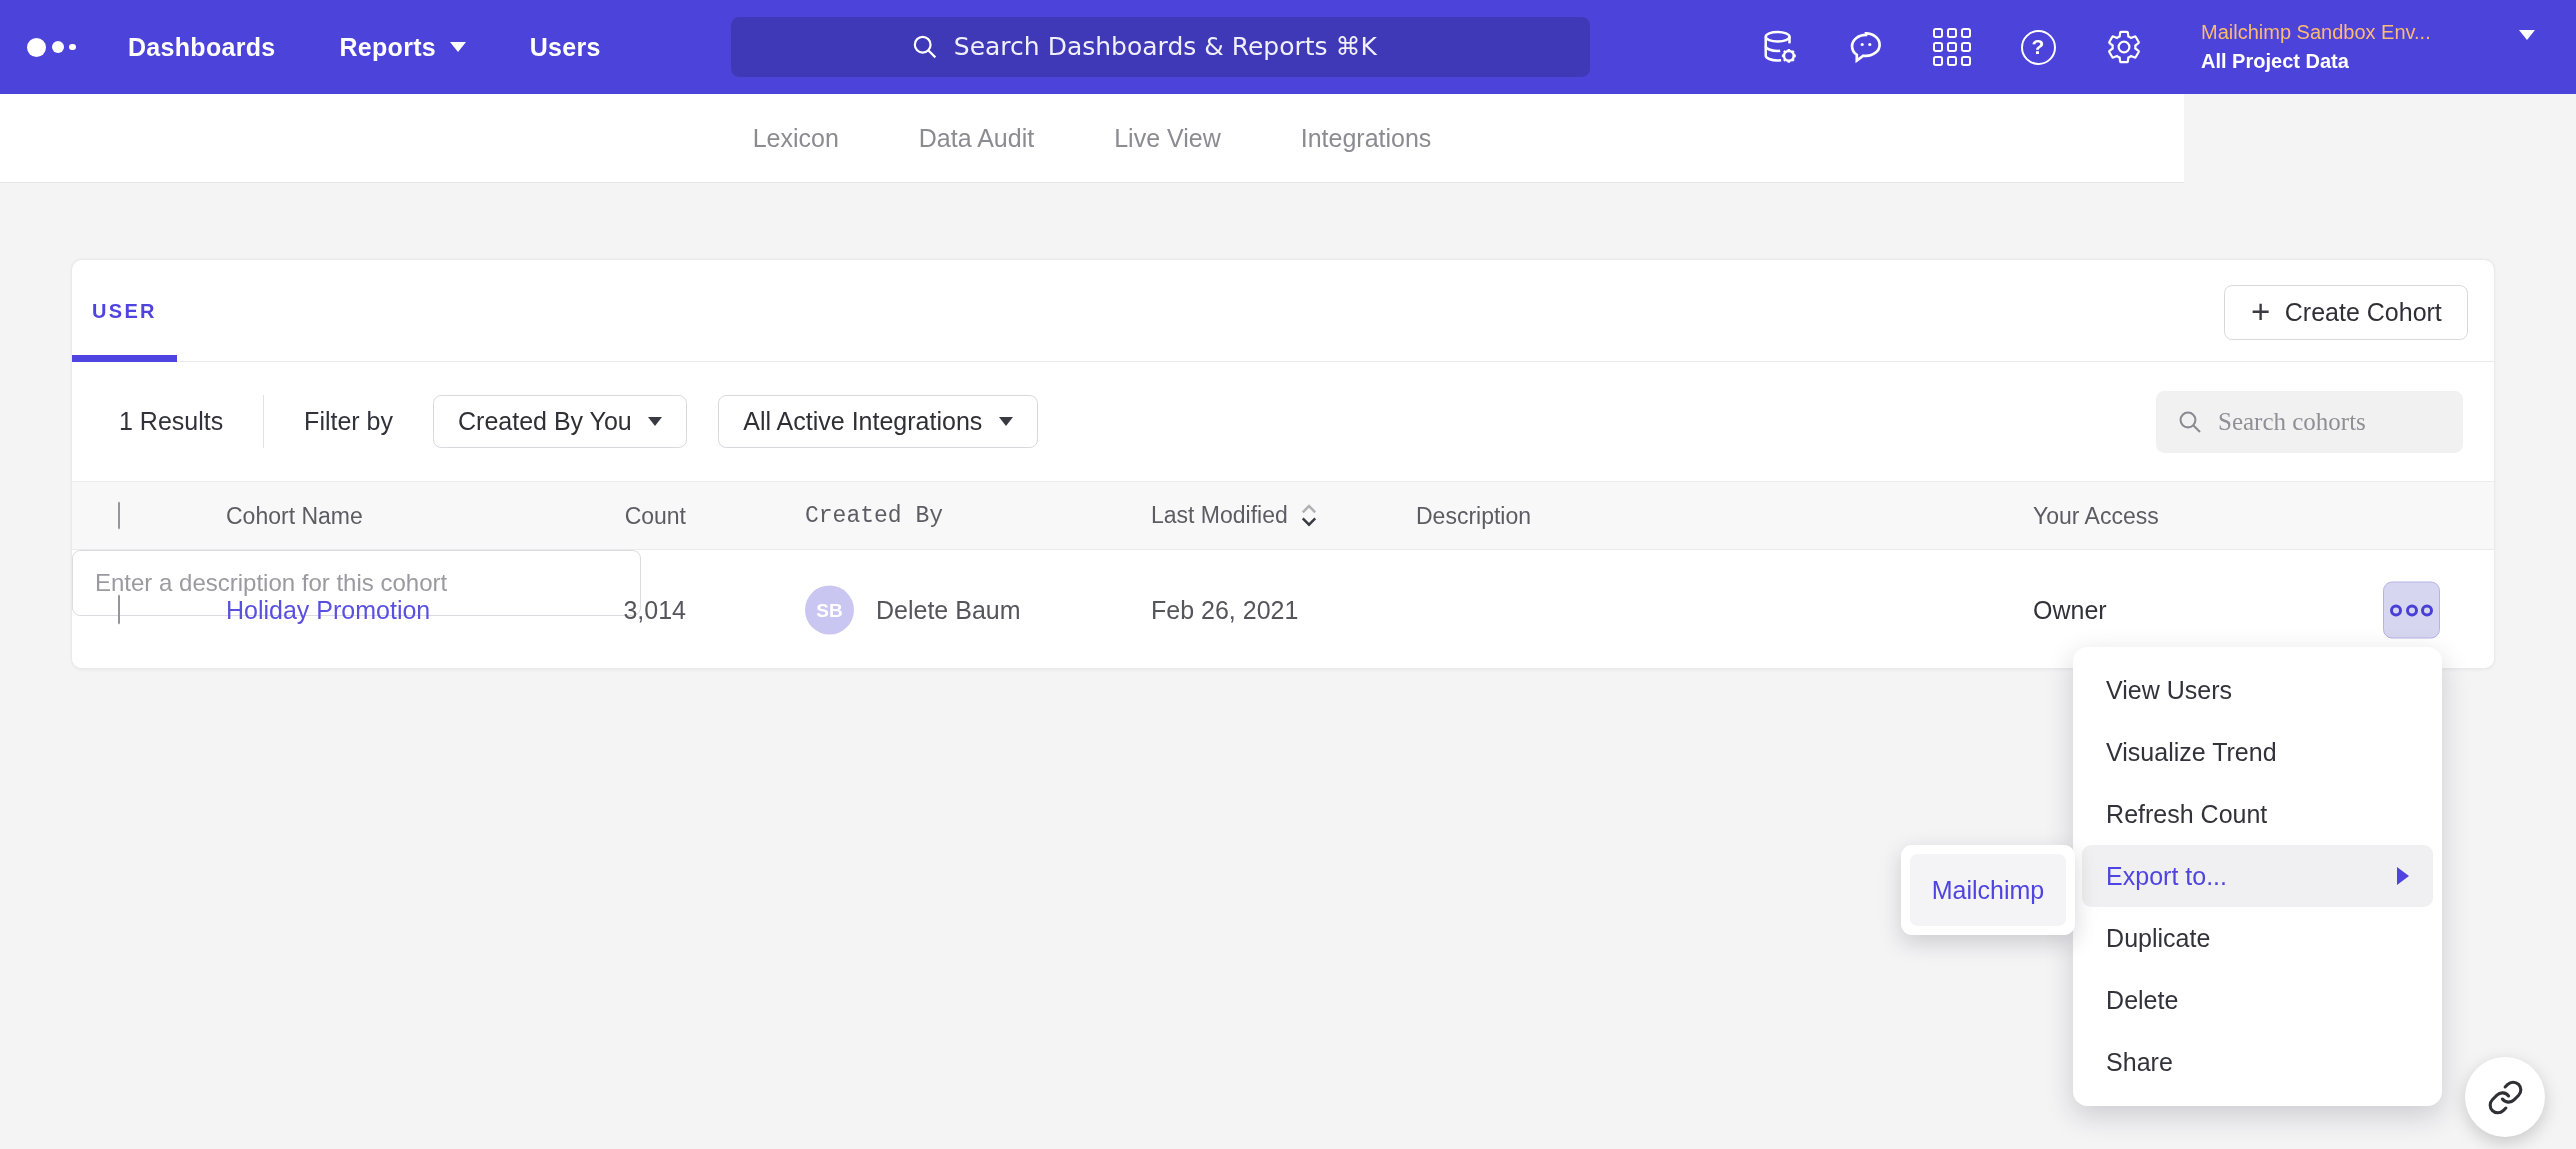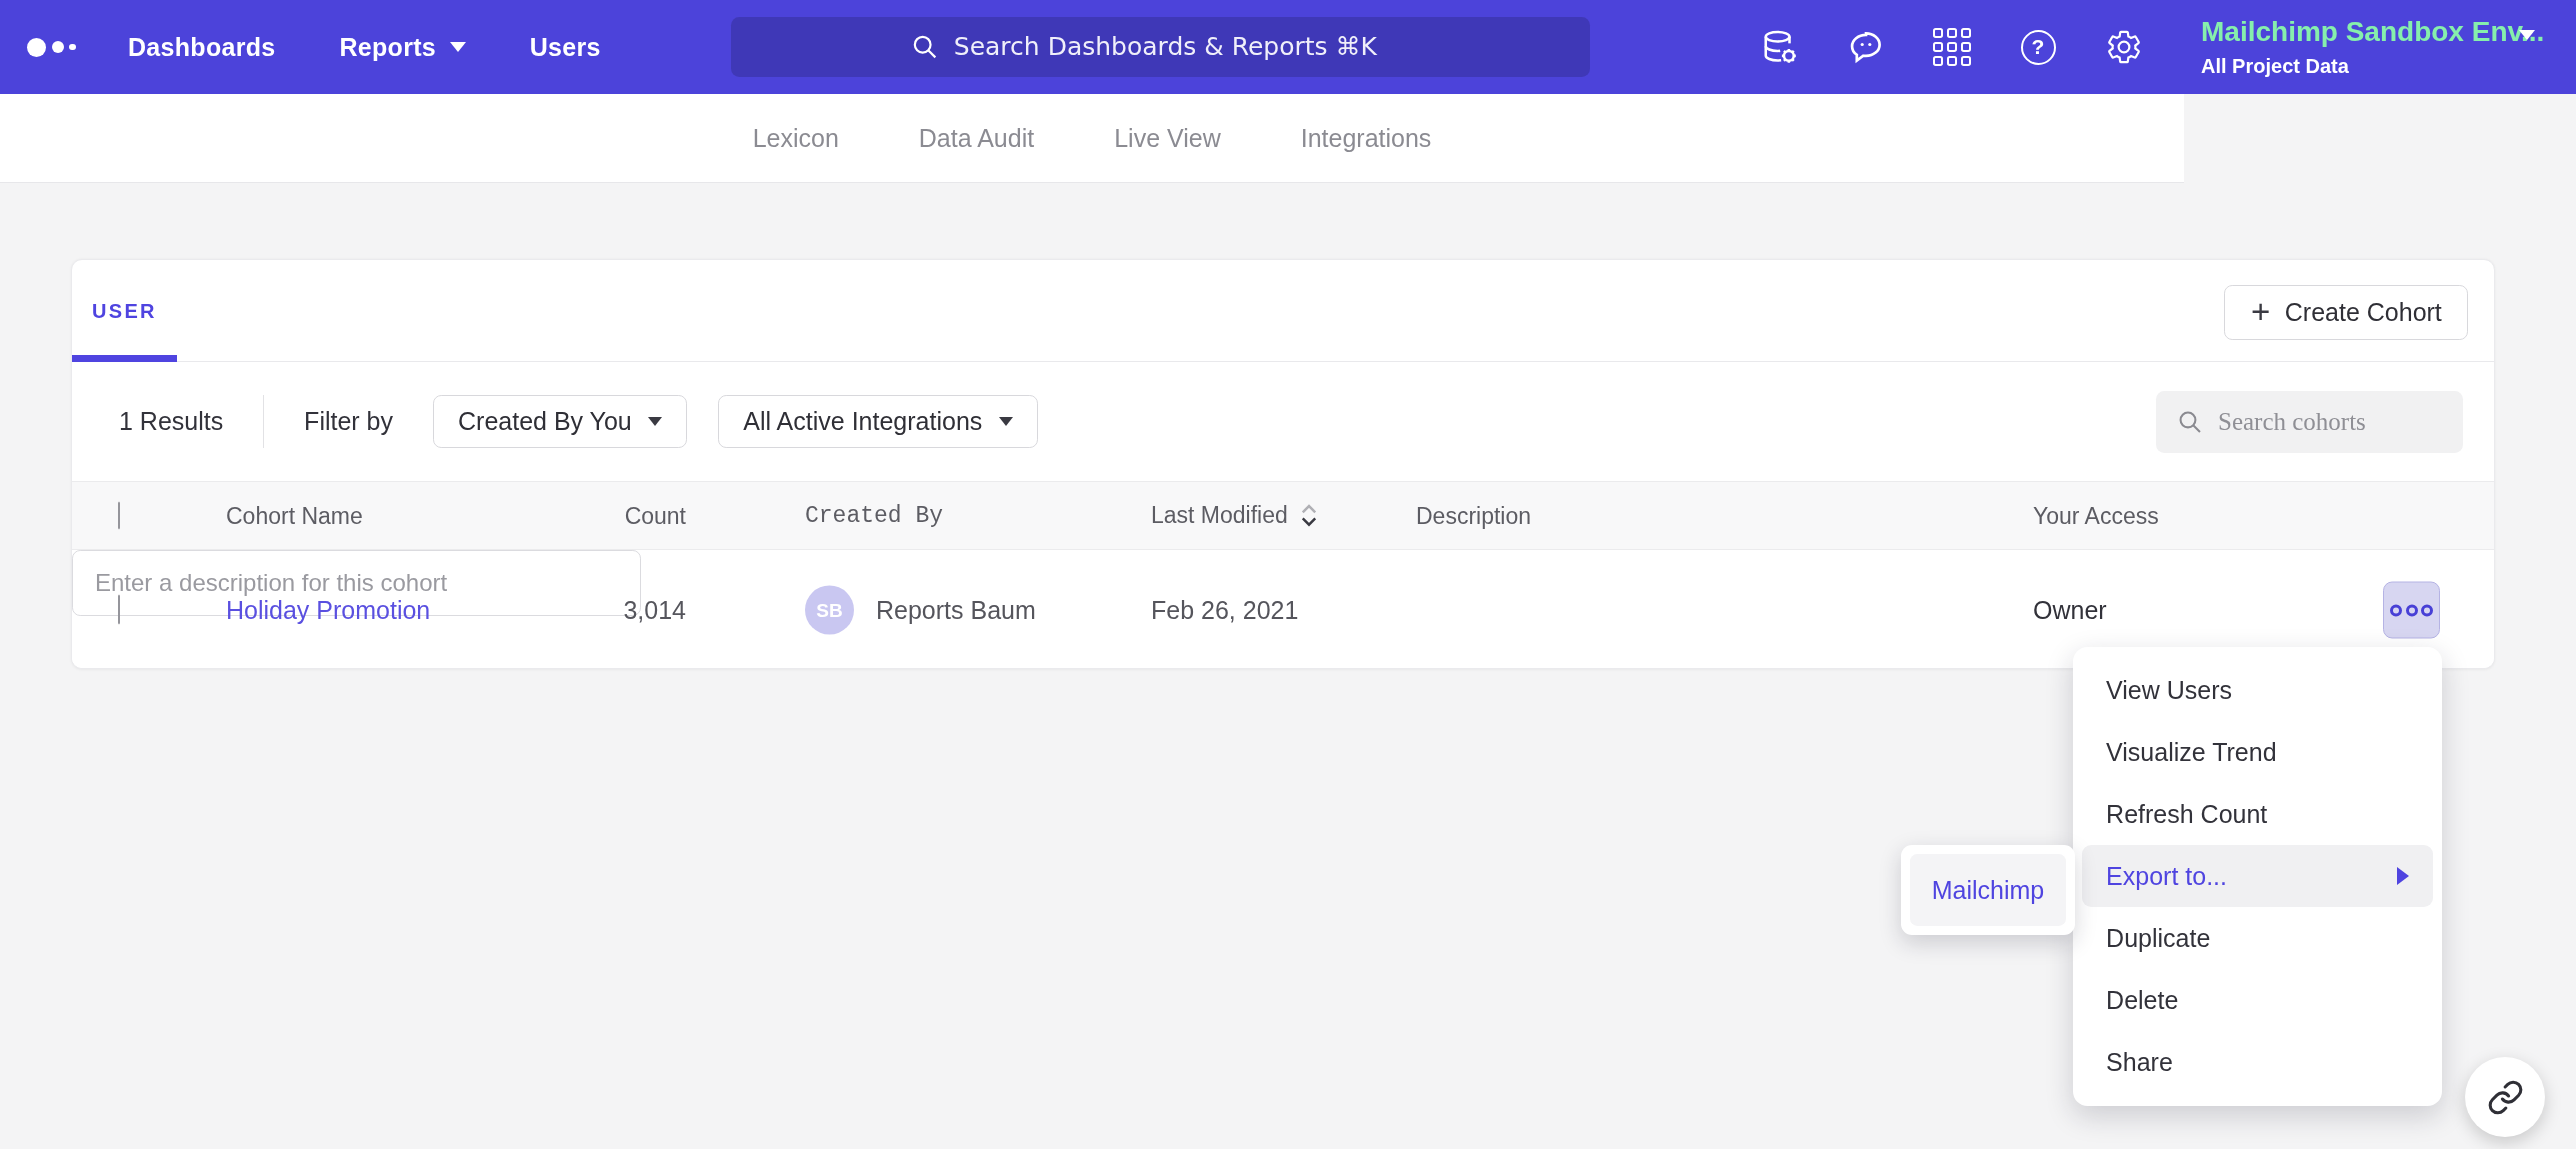--- a/index.html
+++ b/index.html
@@ -20,21 +20,21 @@
   .nav-search svg { flex:0 0 auto; }
   .nav-search input { background:transparent; border:none; outline:none; color:#fff; font-size:25px; width:457px;
                       font-family:"DejaVu Sans","Liberation Sans",sans-serif; }
   .nav-search input::placeholder { color:rgba(255,255,255,0.92); opacity:1; }
   .nav-icons { position:absolute; left:1761px; top:0; height:94px; display:flex; align-items:center; gap:48px; }
   .nav-icon { width:38px; height:38px; display:flex; align-items:center; justify-content:center; cursor:pointer; }
   .apps-grid { display:grid; grid-template-columns:repeat(3,10px); grid-template-rows:repeat(3,10px); gap:3.7px; }
   .apps-grid span { width:10px; height:10px; border:2.4px solid #fff; border-radius:2.7px; }
   .help-circle { width:35px; height:35px; border:2.4px solid #fff; border-radius:50%; color:#fff; font-size:21px; font-weight:700; display:flex; align-items:center; justify-content:center; }
   .nav-project { position:absolute; left:2201px; top:0; height:94px; display:flex; flex-direction:column; justify-content:center; gap:6.4px; cursor:pointer; }
-  .proj-name { color:#86efac; font-size:28px; font-weight:700; }
+  .proj-name { color:#fdba74; font-size:20px; font-weight:400; }
   .proj-scope { color:#fff; font-size:20px; font-weight:600; }
   .nav-caret { position:absolute; left:2519px; top:40px; }
 
   
   .tabbar { position:absolute; left:0; top:94px; width:2184px; height:89px; background:#fff; border-bottom:0.9px solid #e7e7ea; display:flex; justify-content:center; }
   .tabs { display:flex; height:100%; }
   .tab { position:relative; height:100%; display:flex; align-items:center; padding:0 40px; font-size:25px; color:#8b8b92; cursor:pointer; }
   .tab.active { color:#2f2f36; font-weight:600; }
   .tab.active .tab-underline { position:absolute; left:0; right:0; bottom:0; height:7.3px; background:#4f44e0; }
 
@@ -231,21 +231,21 @@
       <div class="col-desc">Description</div>
       <div class="col-access">Your Access</div>
     </div>
 
     <div class="trow">
       <div class="col-check"><span class="checkbox"></span></div>
       <div class="col-name row-name">Holiday Promotion</div>
       <div class="col-count">3,014</div>
       <div class="created-cell">
         <span class="avatar">SB</span>
-        <span>Reports Baum</span>
+        <span>Delete Baum</span>
       </div>
       <div class="col-modified">Feb 26, 2021</div>
       <input class="desc-input" type="text" placeholder="Enter a description for this cohort" style="">
       <div class="col-access access-cell">Owner</div>
       <div class="ellipsis-btn">
         <span></span>
           <span></span>
           <span></span>
       </div>
     </div>

